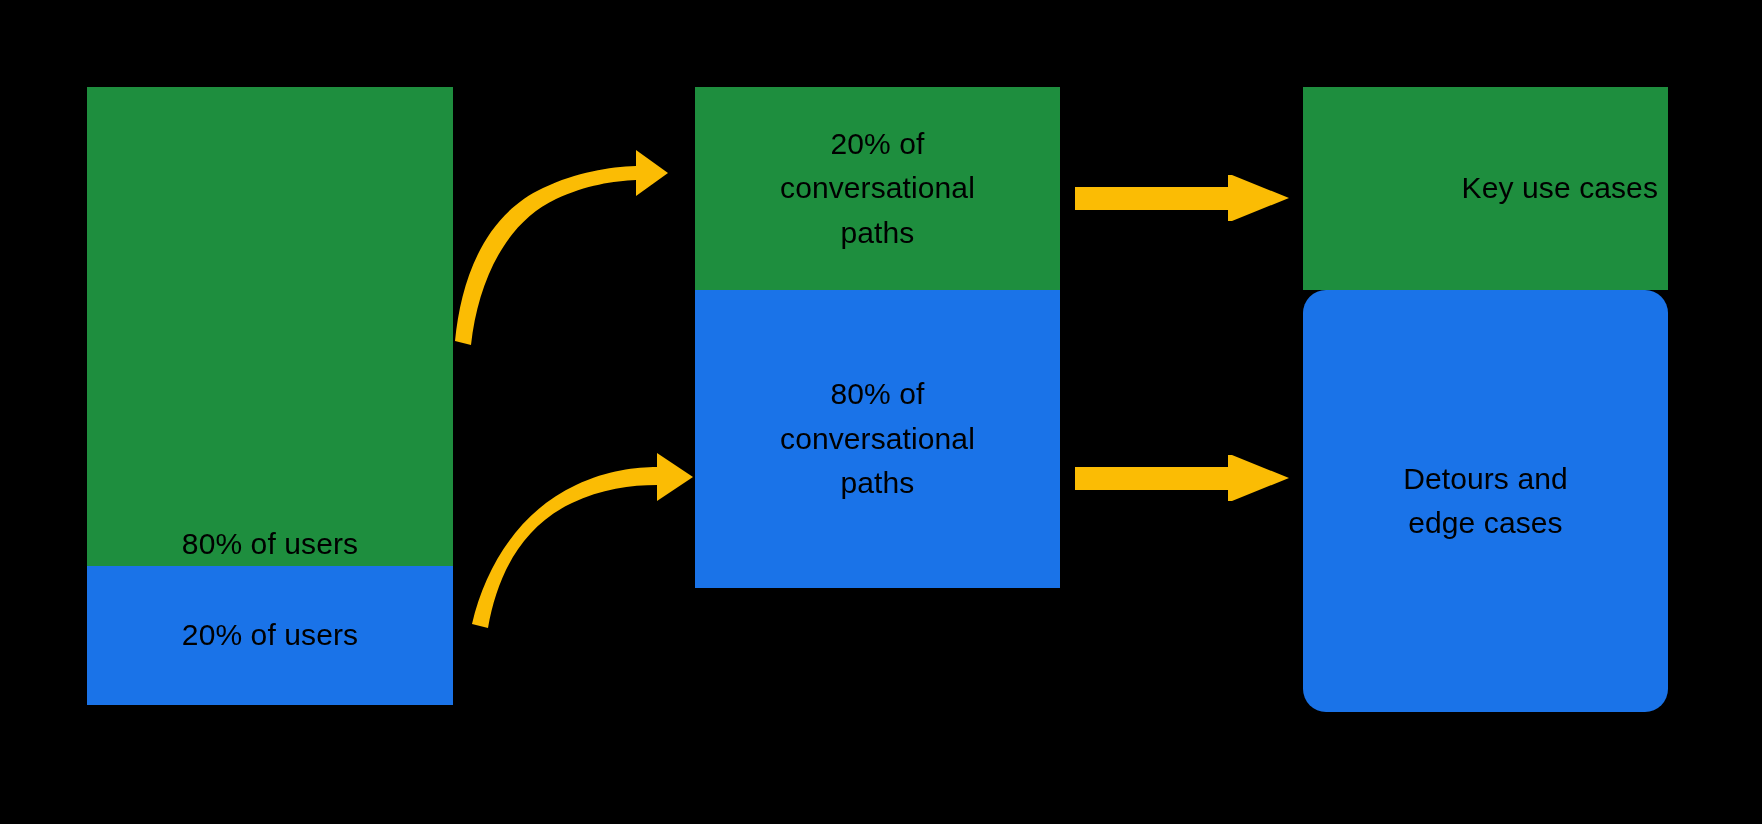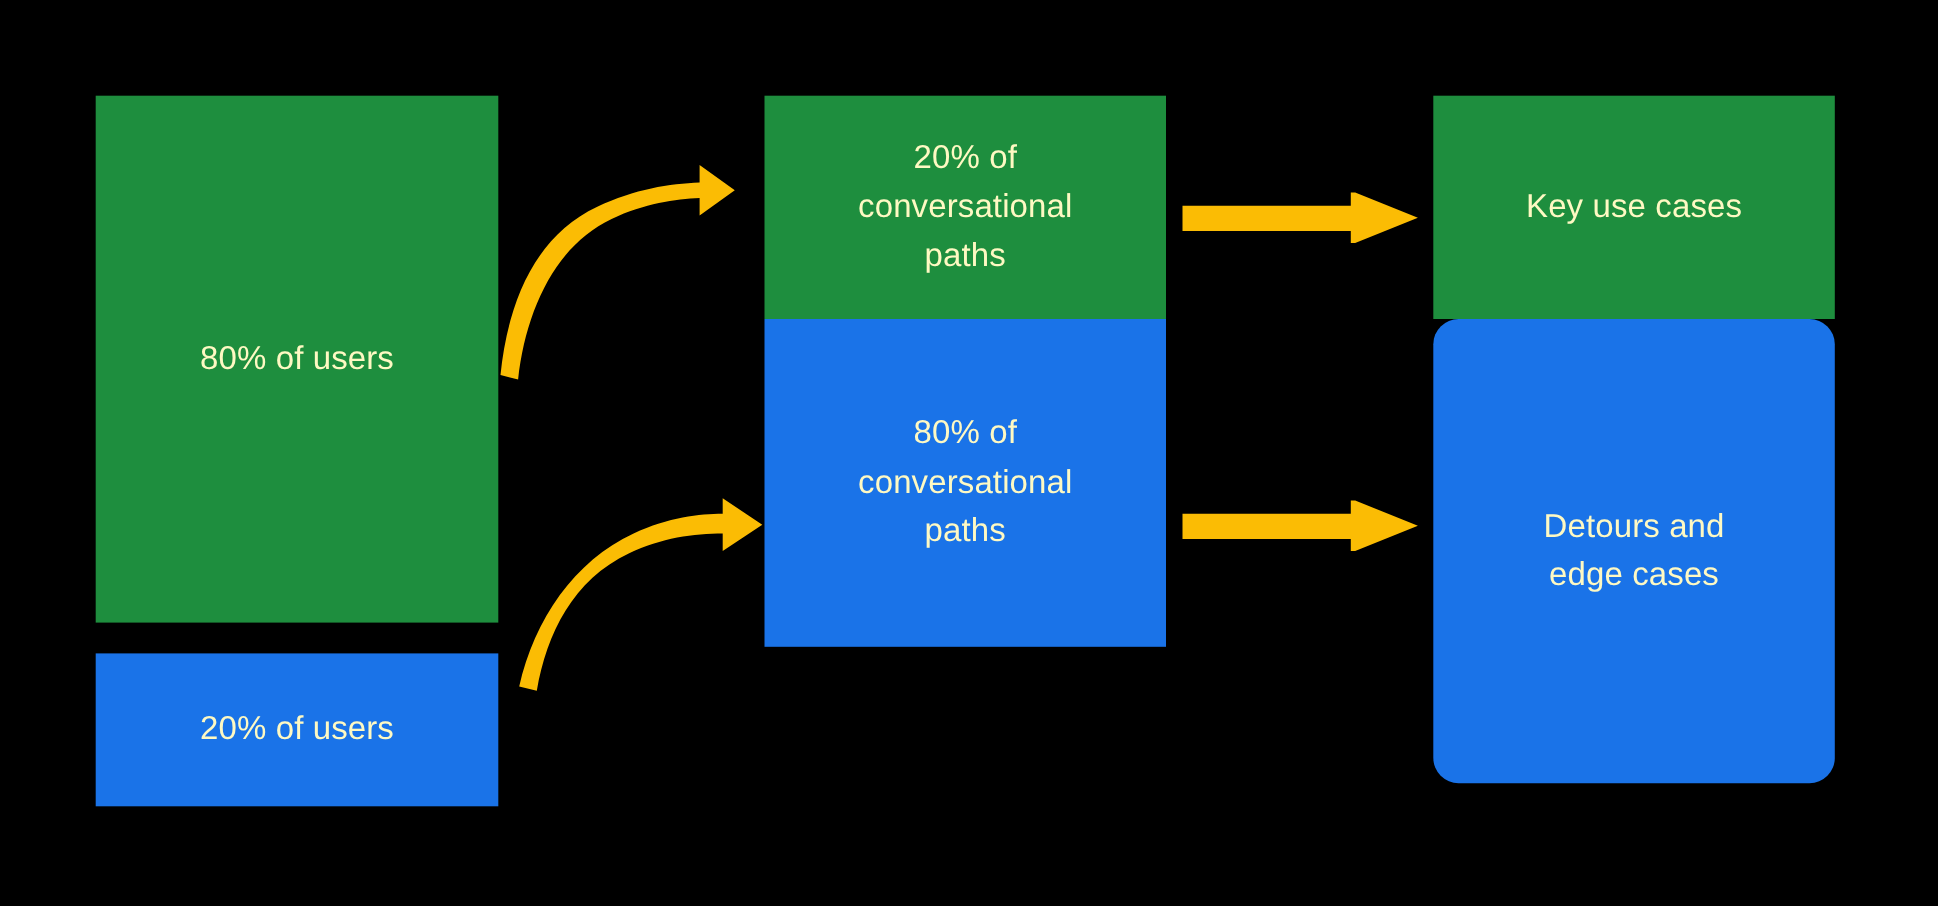--- a/index.html
+++ b/index.html
@@ -24,21 +24,21 @@
     position: absolute;
     left: 0;
     right: 0;
     display: flex;
     align-items: center;
     justify-content: center;
     box-sizing: border-box;
     padding: 0 10px;
   }
   .seg-label {
-    color: #fef9c3;
+    color: #000000;
     font-size: 30px;
     font-weight: 400;
     line-height: 1.48;
     text-align: center;
     letter-spacing: 0.1px;
     white-space: pre-line;
   }
   .arrow-layer {
     position: absolute;
     left: 0;
@@ -50,43 +50,43 @@
   .arrow-hit {
     position: absolute;
   }
 </style>
 </head>
 <body>
 
 <div id="canvas">
 
   <div class="column" style="left:87px; top:87px; width:366px; height:618px;">
-    <div class="seg" style="top:0px; height:479px; background:#1E8E3E;">
+    <div class="seg" style="top:0px; height:479px; background:#1E8E3E;align-items:flex-end;">
       <span class="seg-label">80% of users</span>
     </div>
-    <div class="seg" style="top:479px; height:139px; background:#1A73E8;margin-top:28px;">
+    <div class="seg" style="top:479px; height:139px; background:#1A73E8;">
       <span class="seg-label">20% of users</span>
     </div>
   </div>
 
   <div class="column" style="left:695px; top:87px; width:365px; height:618px;">
     <div class="seg" style="top:0px; height:203px; background:#1E8E3E;">
       <span class="seg-label">20% of
 conversational
 paths</span>
     </div>
     <div class="seg" style="top:203px; height:298px; background:#1A73E8;">
       <span class="seg-label">80% of
 conversational
 paths</span>
     </div>
   </div>
 
   <div class="column" style="left:1303px; top:87px; width:365px; height:625px;">
-    <div class="seg" style="top:0px; height:203px; background:#1E8E3E;">
+    <div class="seg" style="top:0px; height:203px; background:#1E8E3E;justify-content:flex-end;">
       <span class="seg-label">Key use cases</span>
     </div>
     <div class="seg" style="top:203px; height:422px; background:#1A73E8;border-radius:23px;">
       <span class="seg-label">Detours and
 edge cases</span>
     </div>
   </div>
 
   <svg class="arrow-layer" viewBox="0 0 1762 824">
 

